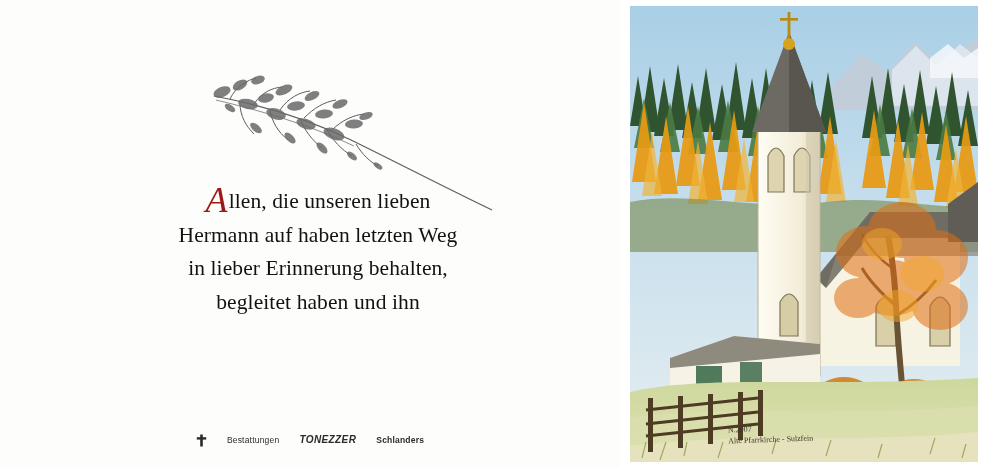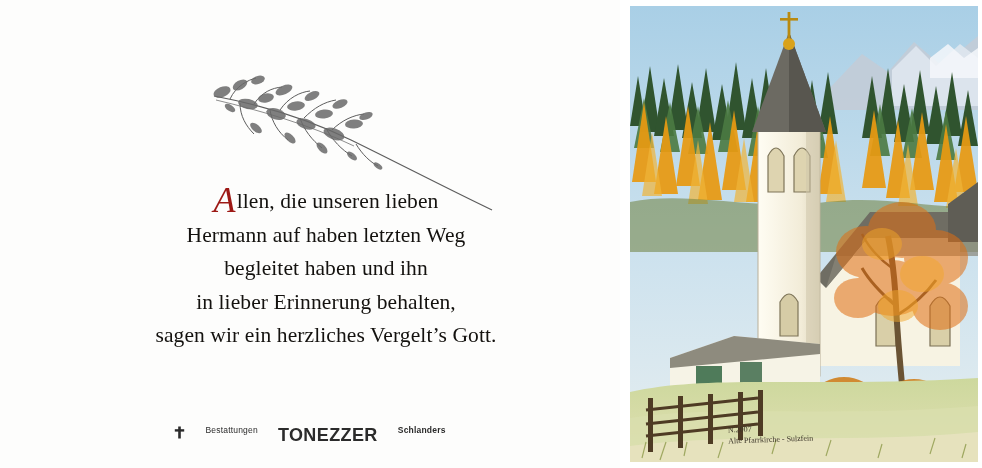--- a/index.html
+++ b/index.html
@@ -34,21 +34,21 @@
   .branch {
     position: absolute;
     left: 196px;
     top: 58px;
     width: 320px;
     height: 170px;
   }
 
   .verse {
     position: absolute;
-    left: 16px;
+    left: 8px;
     top: 185px;
     width: 620px;
     text-align: center;
     color: #14120f;
     font-size: 21.5px;
     line-height: 1.56;
     letter-spacing: 0.1px;
   }
   .verse .line {
     display: block;
@@ -65,39 +65,41 @@
     padding-right: 1px;
   }
 
   
   .footer {
     position: absolute;
     left: 0;
     bottom: 22px;
     width: 620px;
     display: flex;
+    align-items: center;
     justify-content: center;
     gap: 20px;
     color: #2b2b2b;
   }
   .footer .mark {
     display: inline-block;
     width: 11px;
     height: 13px;
   }
   .footer .f-small {
     font-size: 8.5px;
     letter-spacing: 0.2px;
     font-family: "Liberation Sans", sans-serif;
   }
   .footer .f-brand {
-    font-size: 18px;
+    font-size: 10px;
     font-weight: 700;
     letter-spacing: 0.4px;
     font-family: "Liberation Sans", sans-serif;
+    font-style: italic;
   }
   .footer .f-place {
     font-size: 8.5px;
     letter-spacing: 0.2px;
     font-family: "Liberation Sans", sans-serif;
     font-weight: bold;
   }
 
   
   .right-page {
@@ -180,23 +182,22 @@
           <ellipse cx="156" cy="98" rx="6" ry="3" transform="rotate(40 156 98)"></ellipse>
           <ellipse cx="182" cy="108" rx="5" ry="2.5" transform="rotate(36 182 108)"></ellipse>
           <ellipse cx="34" cy="50" rx="6" ry="3" transform="rotate(34 34 50)"></ellipse>
         </g>
       </svg>
     </div>
 
     <div class="verse">
       <span class="line"><span class="dropcap">A</span><span>llen, die unseren lieben</span></span>
       <span class="line">Hermann auf haben letzten Weg</span>
+      <span class="line">in lieber Erinnerung behalten,</span>
       <span class="line">begleitet haben und ihn</span>
-      <span class="line">in lieber Erinnerung behalten,</span>
-      <span class="line">sagen wir ein herzliches Vergelt’s Gott.</span>
     </div>
 
     <div class="footer">
       <span class="mark">
         <svg viewBox="0 0 11 13" width="11" height="13" aria-hidden="true">
           <rect x="4.2" y="0.5" width="2.6" height="12" fill="#2b2b2b"></rect>
           <rect x="0.8" y="3.2" width="9.4" height="2.4" fill="#2b2b2b"></rect>
         </svg>
       </span>
       <span class="f-small">Bestattungen</span>

